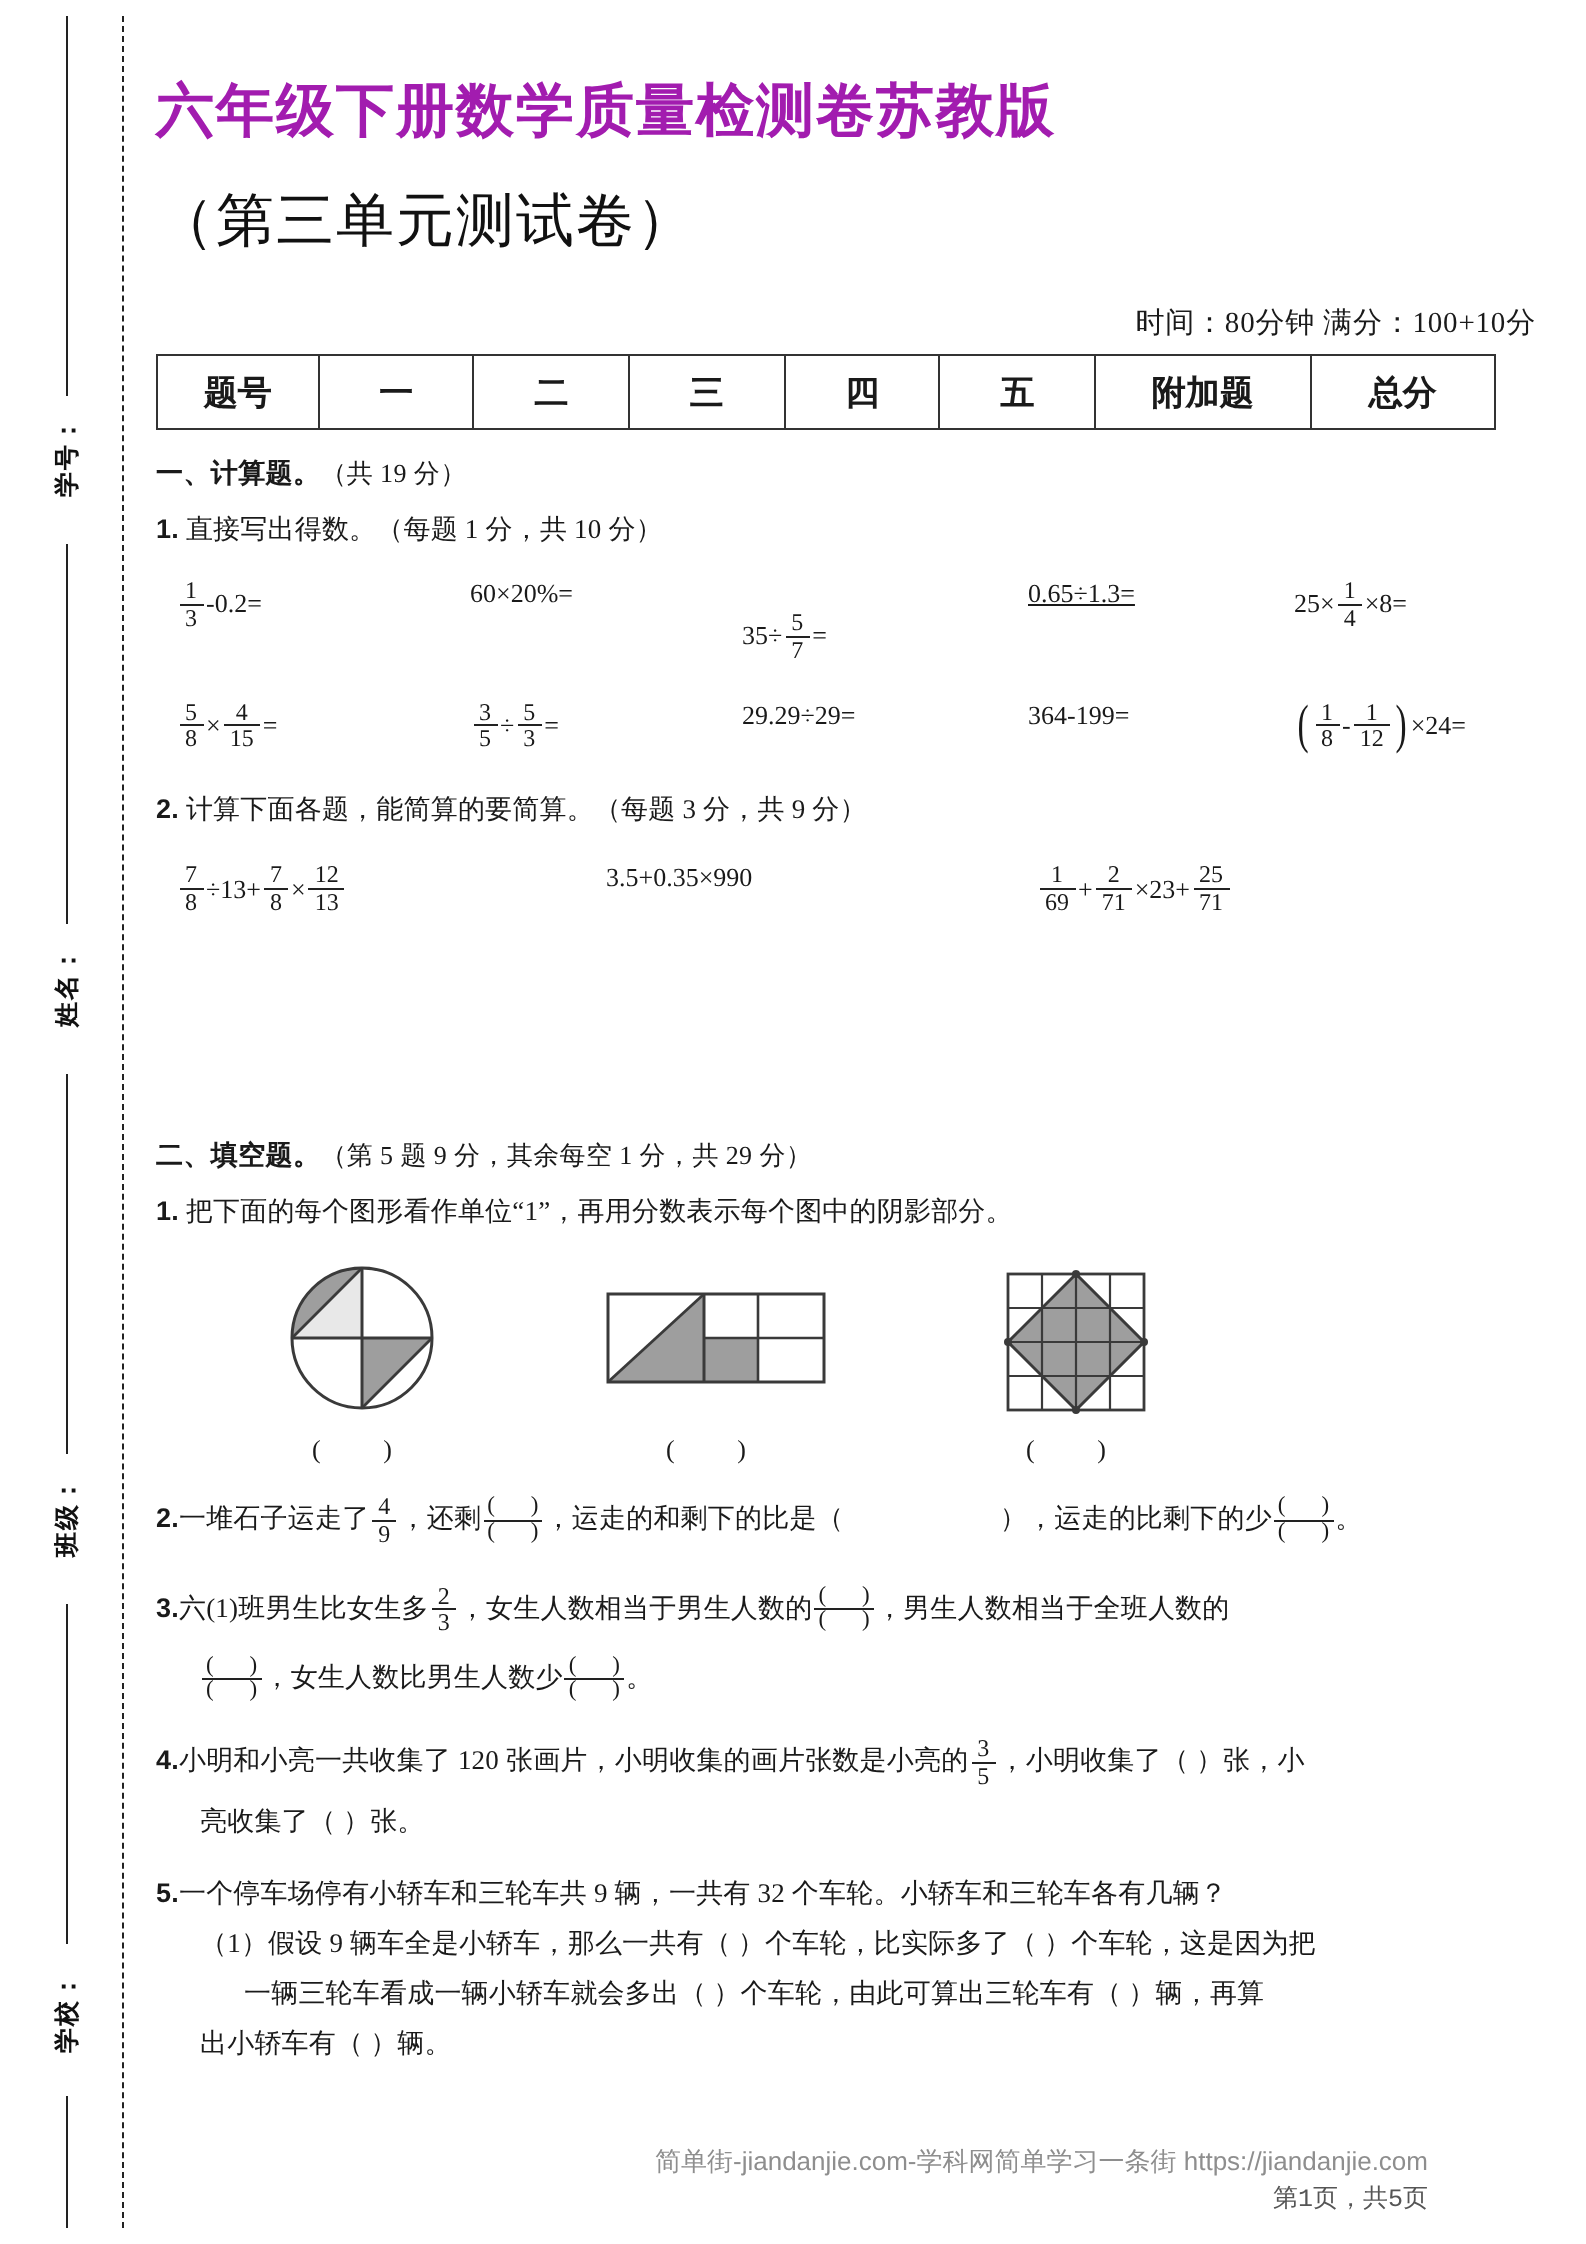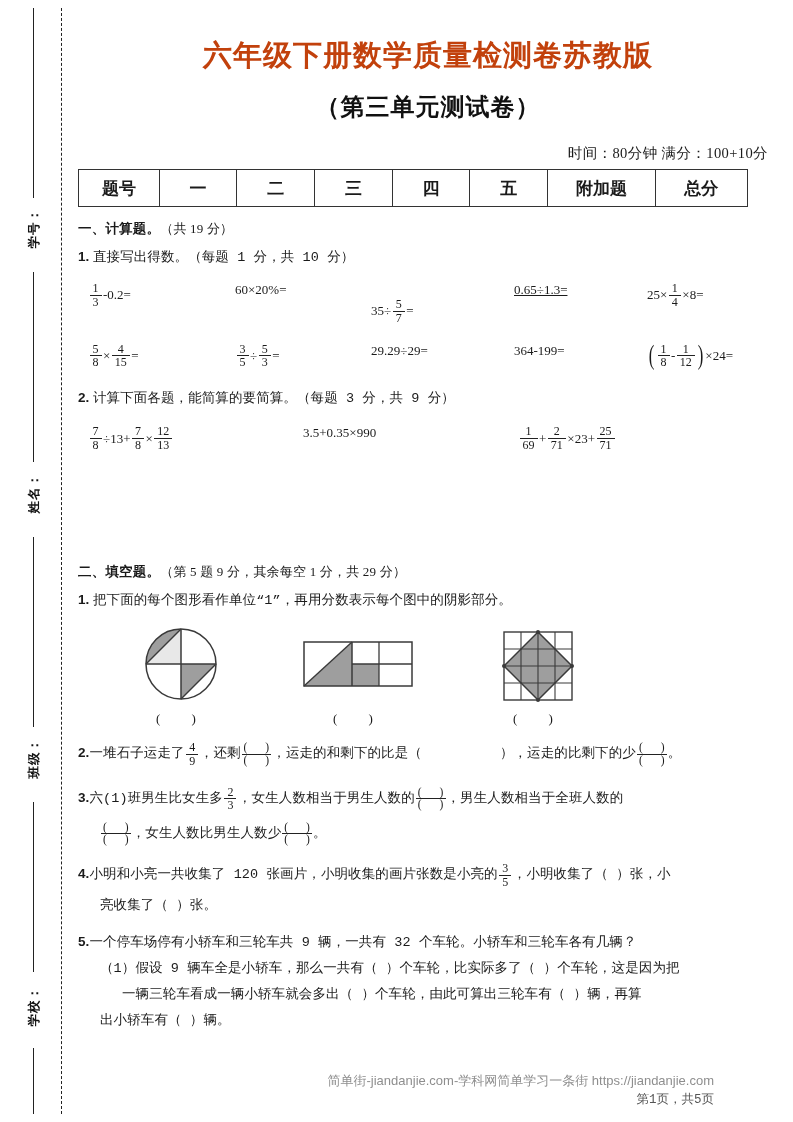--- a/index.html
+++ b/index.html
@@ -49,33 +49,32 @@
 
   
   #page-body {
     position: absolute;
     left: 78px; top: 0;
     width: 700px; height: 1122px;
   }
 
   
   #title-main {
-    text-align: center;
     font-family: "Liberation Sans", "DejaVu Sans", sans-serif;
     font-weight: 700;
     font-size: 29px;
     letter-spacing: 1px;
     margin-top: 36px;
-    color: #c2410c;
+    color: #a21caf;
   }
   #title-sub {
-    text-align: center;
+    text-align: left;
     font-family: "Liberation Sans", "DejaVu Sans", sans-serif;
-    font-weight: 700;
-    font-size: 24px;
+    font-weight: 400;
+    font-size: 29px;
     letter-spacing: 1px;
     margin-top: 15px;
     color: #111;
   }
   #exam-meta {
     text-align: right;
     font-size: 14.5px;
     margin-top: 21px;
     padding-right: 10px;
     letter-spacing: .4px;
@@ -116,21 +115,21 @@
   .q-line {
     font-size: 13.5px;
     margin-top: 9px;
     line-height: 1.5;
     letter-spacing: .1px;
   }
   .q-num {
     font-family: "Liberation Sans", "DejaVu Sans", sans-serif;
     font-weight: 700;
   }
-  .q-body { font-family: Liberation Mono, monospace; }
+  .q-body { font-family: Liberation Serif, serif; }
   .q-indent { padding-left: 22px; }
   .q-indent2 { padding-left: 44px; }
 
   
   .mrow {
     display: flex;
     align-items: flex-start;
     margin-top: 14px;
     padding-left: 10px;
   }

